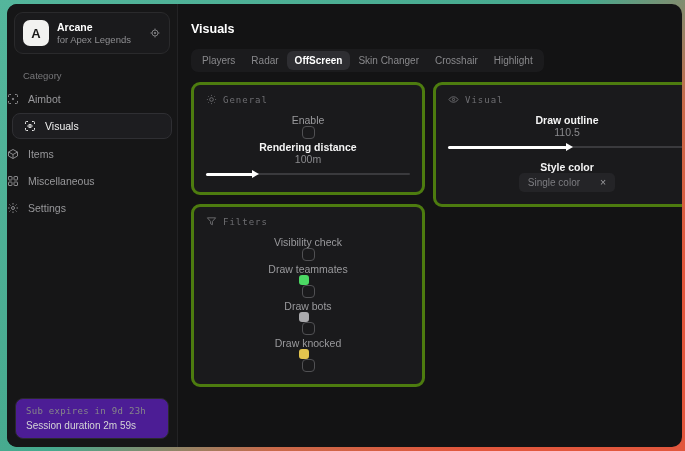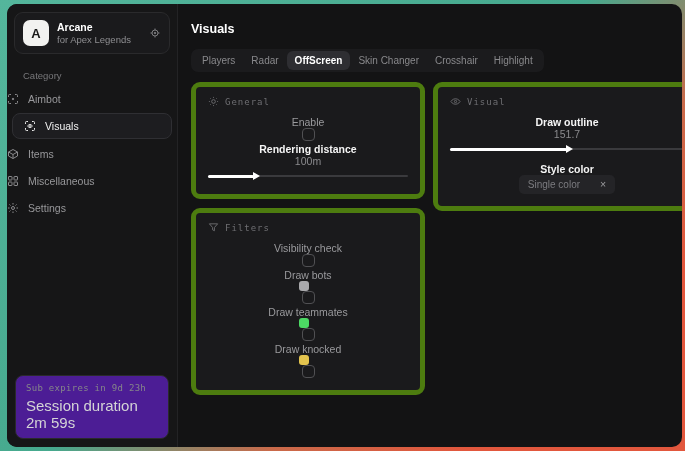--- a/index.html
+++ b/index.html
@@ -21,31 +21,31 @@
   .brand-sub{ color:#8f8f92; font-size:9.5px; }
   .brand-gear{ color:#7d7d80; display:flex; }
   .cat-label{ color:#77777a; font-size:9.5px; margin:16px 0 4px 16px; }
   .nav{ display:flex; flex-direction:column; }
   .nav-item{ display:flex; align-items:center; gap:9px; height:27px; color:#98989b; font-size:10.5px; cursor:pointer; }
   .nav-item .nv-icon{ display:flex; color:#8a8a8d; }
   .nav-item.active{ margin:1px 5px; padding-left:11px; height:26px; background:#1d1d20; border:1px solid #2f2f33; border-radius:8px; color:#f2f2f2; }
   .nav-item.active .nv-icon{ color:#e8e8e8; }
   .side-footer{ position:absolute; left:8px; right:8px; bottom:8px; border:1px solid #2a2a2c; border-radius:8px; padding:7px 10px; background:#4c1d95; }
   .sf-line1{ font-family:"DejaVu Sans Mono", monospace; font-size:9px; color:#86868a; letter-spacing:.3px; }
-  .sf-line2{ font-size:15px; color:#d4d4d6; margin-top:4px; }
+  .sf-line2{ font-size:10px; color:#d4d4d6; margin-top:4px; }
   
   .main{ flex:1; padding:18px 11px 0 13px; }
   .page-title{ color:#ffffff; font-size:12.5px; font-weight:bold; }
   .tabbar{ margin-top:13px; background:#1b1b1d; border-radius:7px; display:inline-flex; align-items:center; padding:2px 3px; }
   .tab{ padding:4px 8px; color:#89898c; font-size:10px; cursor:pointer; white-space:nowrap; border-radius:6px; }
   .tab.active{ background:#2e2e32; color:#ffffff; font-weight:bold; }
   .content{ display:flex; gap:8px; margin-top:10px; align-items:flex-start; }
   .col{ display:flex; flex-direction:column; gap:9px; }
   .col-left{ width:234px; } .col-right{ width:268px; }
-  .card{ background:#1a1a1c; border:5px solid #4d7c0f; border-radius:9px; padding:9px 12px 12px 12px; }
+  .card{ background:#1a1a1c; border:3px solid #4d7c0f; border-radius:9px; padding:9px 12px 12px 12px; }
   .card-head{ display:flex; align-items:center; gap:6px; color:#6e6e72; font-family:"DejaVu Sans Mono", monospace; font-size:9px; letter-spacing:1px; margin-bottom:9px; }
   .card-head .ch-icon{ display:flex; color:#6e6e72; }
   .row{ display:flex; align-items:center; min-height:21px; margin-top:2px;flex-direction:column; }
   .row-label{ color:#9a9a9d; font-size:10.5px; flex:1; }
   .row-label.strong{ color:#f5f5f5; font-weight:bold; }
   .row-value{ color:#8b8b8e; font-size:10.5px; }
   .checkbox{ width:13px; height:13px; border:1.5px solid #505053; border-radius:4px; background:transparent; cursor:pointer; flex-shrink:0; }
   .swatch{ width:10px; height:10px; border-radius:3px; margin-right:9px; cursor:pointer; flex-shrink:0; }
   .slider{ position:relative; height:12px; margin-top:3px; cursor:pointer; }
   .slider .track{ position:absolute; left:0; right:0; top:5px; height:2px; background:#3a3a3d; border-radius:2px; }
@@ -183,27 +183,27 @@
                   <path d="M3 4h18l-7 8v7l-4-2v-5L3 4z"></path>
                 </svg>
             </span>
             <span>Filters</span>
           </div>
           <div class="row">
             <span class="row-label">Visibility check</span>
             <span class="checkbox"></span>
           </div>
           <div class="row">
+            <span class="row-label">Draw teammates</span>
+            <span class="swatch" style="background: rgb(76, 217, 100);"></span>
+            <span class="checkbox"></span>
+          </div>
+          <div class="row">
             <span class="row-label">Draw bots</span>
             <span class="swatch" style="background: rgb(169, 169, 172);"></span>
-            <span class="checkbox"></span>
-          </div>
-          <div class="row">
-            <span class="row-label">Draw teammates</span>
-            <span class="swatch" style="background: rgb(76, 217, 100);"></span>
             <span class="checkbox"></span>
           </div>
           <div class="row">
             <span class="row-label">Draw knocked</span>
             <span class="swatch" style="background: rgb(227, 196, 78);"></span>
             <span class="checkbox"></span>
           </div>
         </div>
       </div>
 
@@ -213,21 +213,21 @@
             <span class="ch-icon">
               <svg width="11" height="11" viewBox="0 0 24 24" fill="none" stroke="currentColor" stroke-width="2">
                   <path d="M2 12s3.5-6 10-6 10 6 10 6-3.5 6-10 6-10-6-10-6z"></path>
                   <circle cx="12" cy="12" r="2.5"></circle>
                 </svg>
             </span>
             <span>Visual</span>
           </div>
           <div class="row">
             <span class="row-label strong">Draw outline</span>
-            <span class="row-value">151.7</span>
+            <span class="row-value">110.5</span>
           </div>
           <div class="slider">
             <div class="track"></div>
             <div class="fill" style="width: 50%;"></div>
           </div>
           <div class="row" style="margin-top:8px;">
             <span class="row-label strong">Style color</span>
             <span class="select-pill">
               <span class="sp-text">Single color</span>
               <span class="sp-x">×</span>

